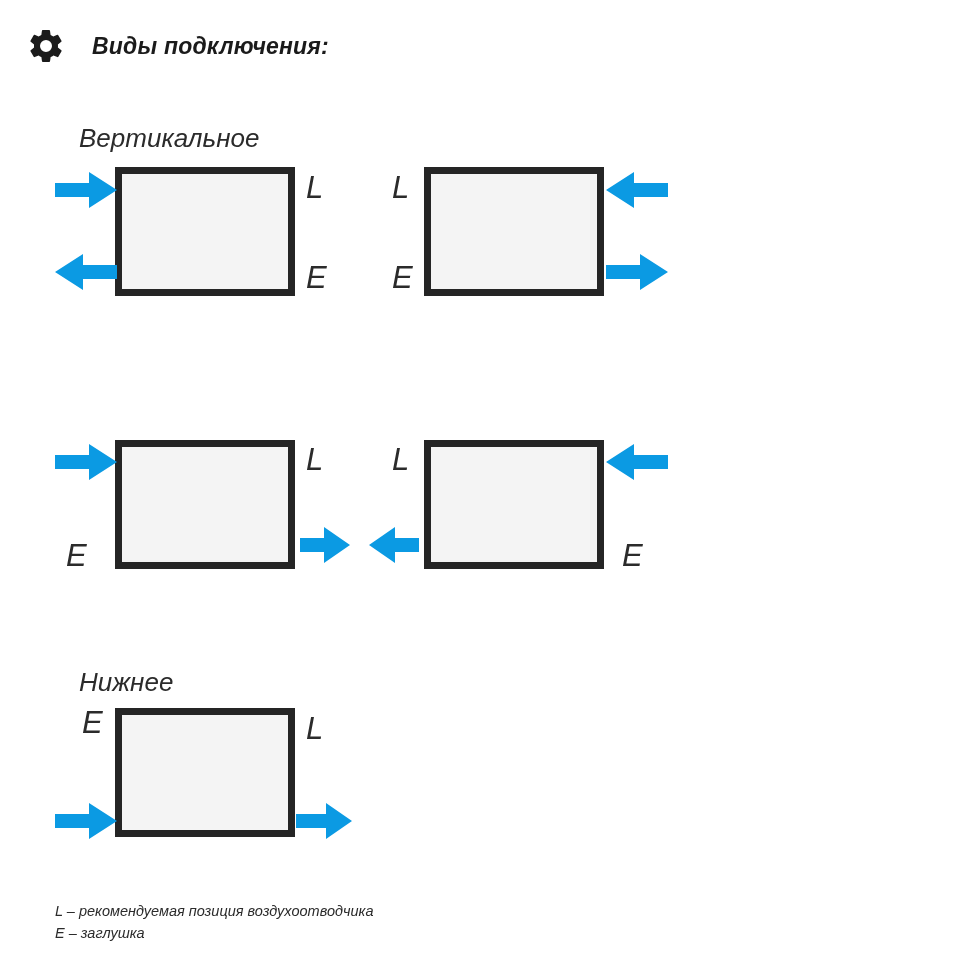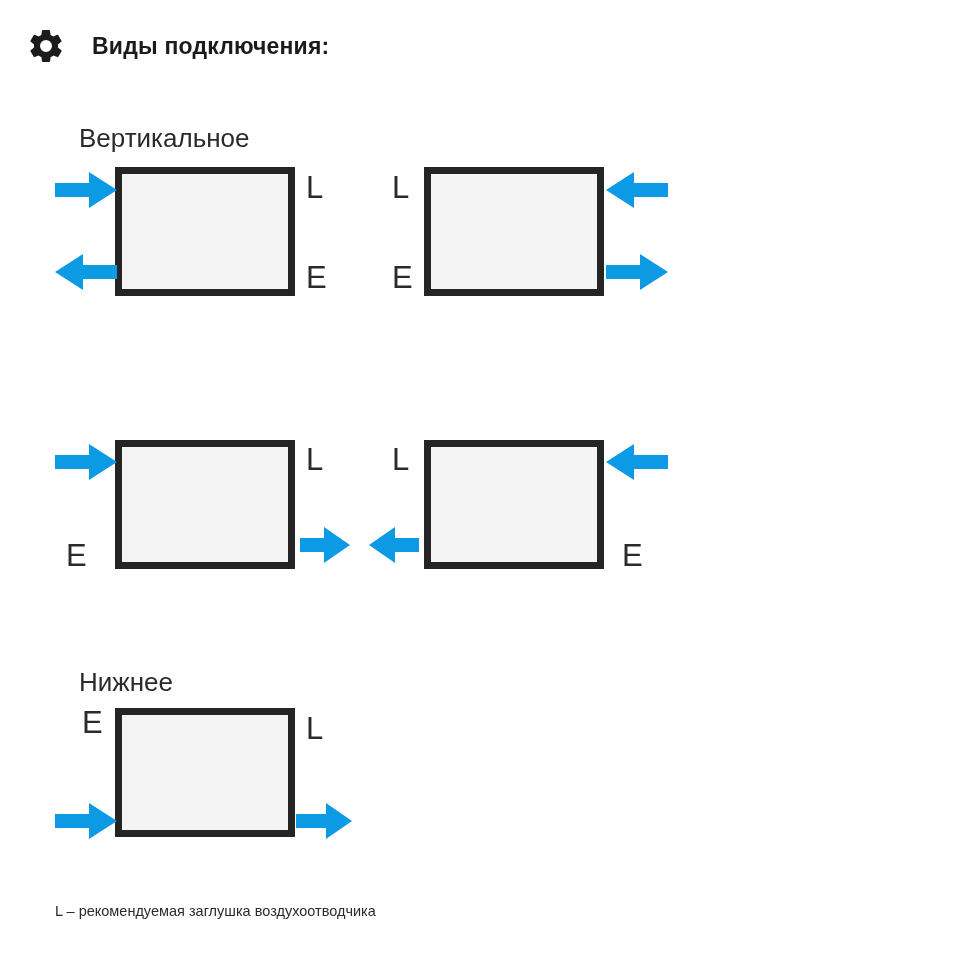--- a/index.html
+++ b/index.html
@@ -12,20 +12,21 @@
     background: #ffffff;
     font-family: "Liberation Sans", sans-serif;
     color: #1b1b1b;
     overflow: hidden;
     position: relative;
   }
   .page {
     position: relative;
     width: 836px;
     height: 970px;
+    font-style: italic;
   }
 
   
   .header {
     position: absolute;
     left: 26px;
     top: 26px;
     display: flex;
     align-items: center;
     gap: 26px;
@@ -167,16 +168,17 @@
         <path fill="#0b9ae3" d="M0 11h34V0l28 18-28 18V25H0z"></path>
       </svg>
   </span>
   <span class="arrow" style="left:296px; top:803px;">
     <svg width="56" height="36" viewBox="0 0 56 36">
         <path fill="#0b9ae3" d="M0 11h30V0l26 18-26 18V25H0z"></path>
       </svg>
   </span>
 
   <div class="legend">
-    <div>L – рекомендуемая заглушка воздухоотводчика</div>
+    <div>L – рекомендуемая позиция воздухоотводчика</div>
+    <div>E – заглушка</div>
   </div>
 
 </div>
 
 </body></html>

